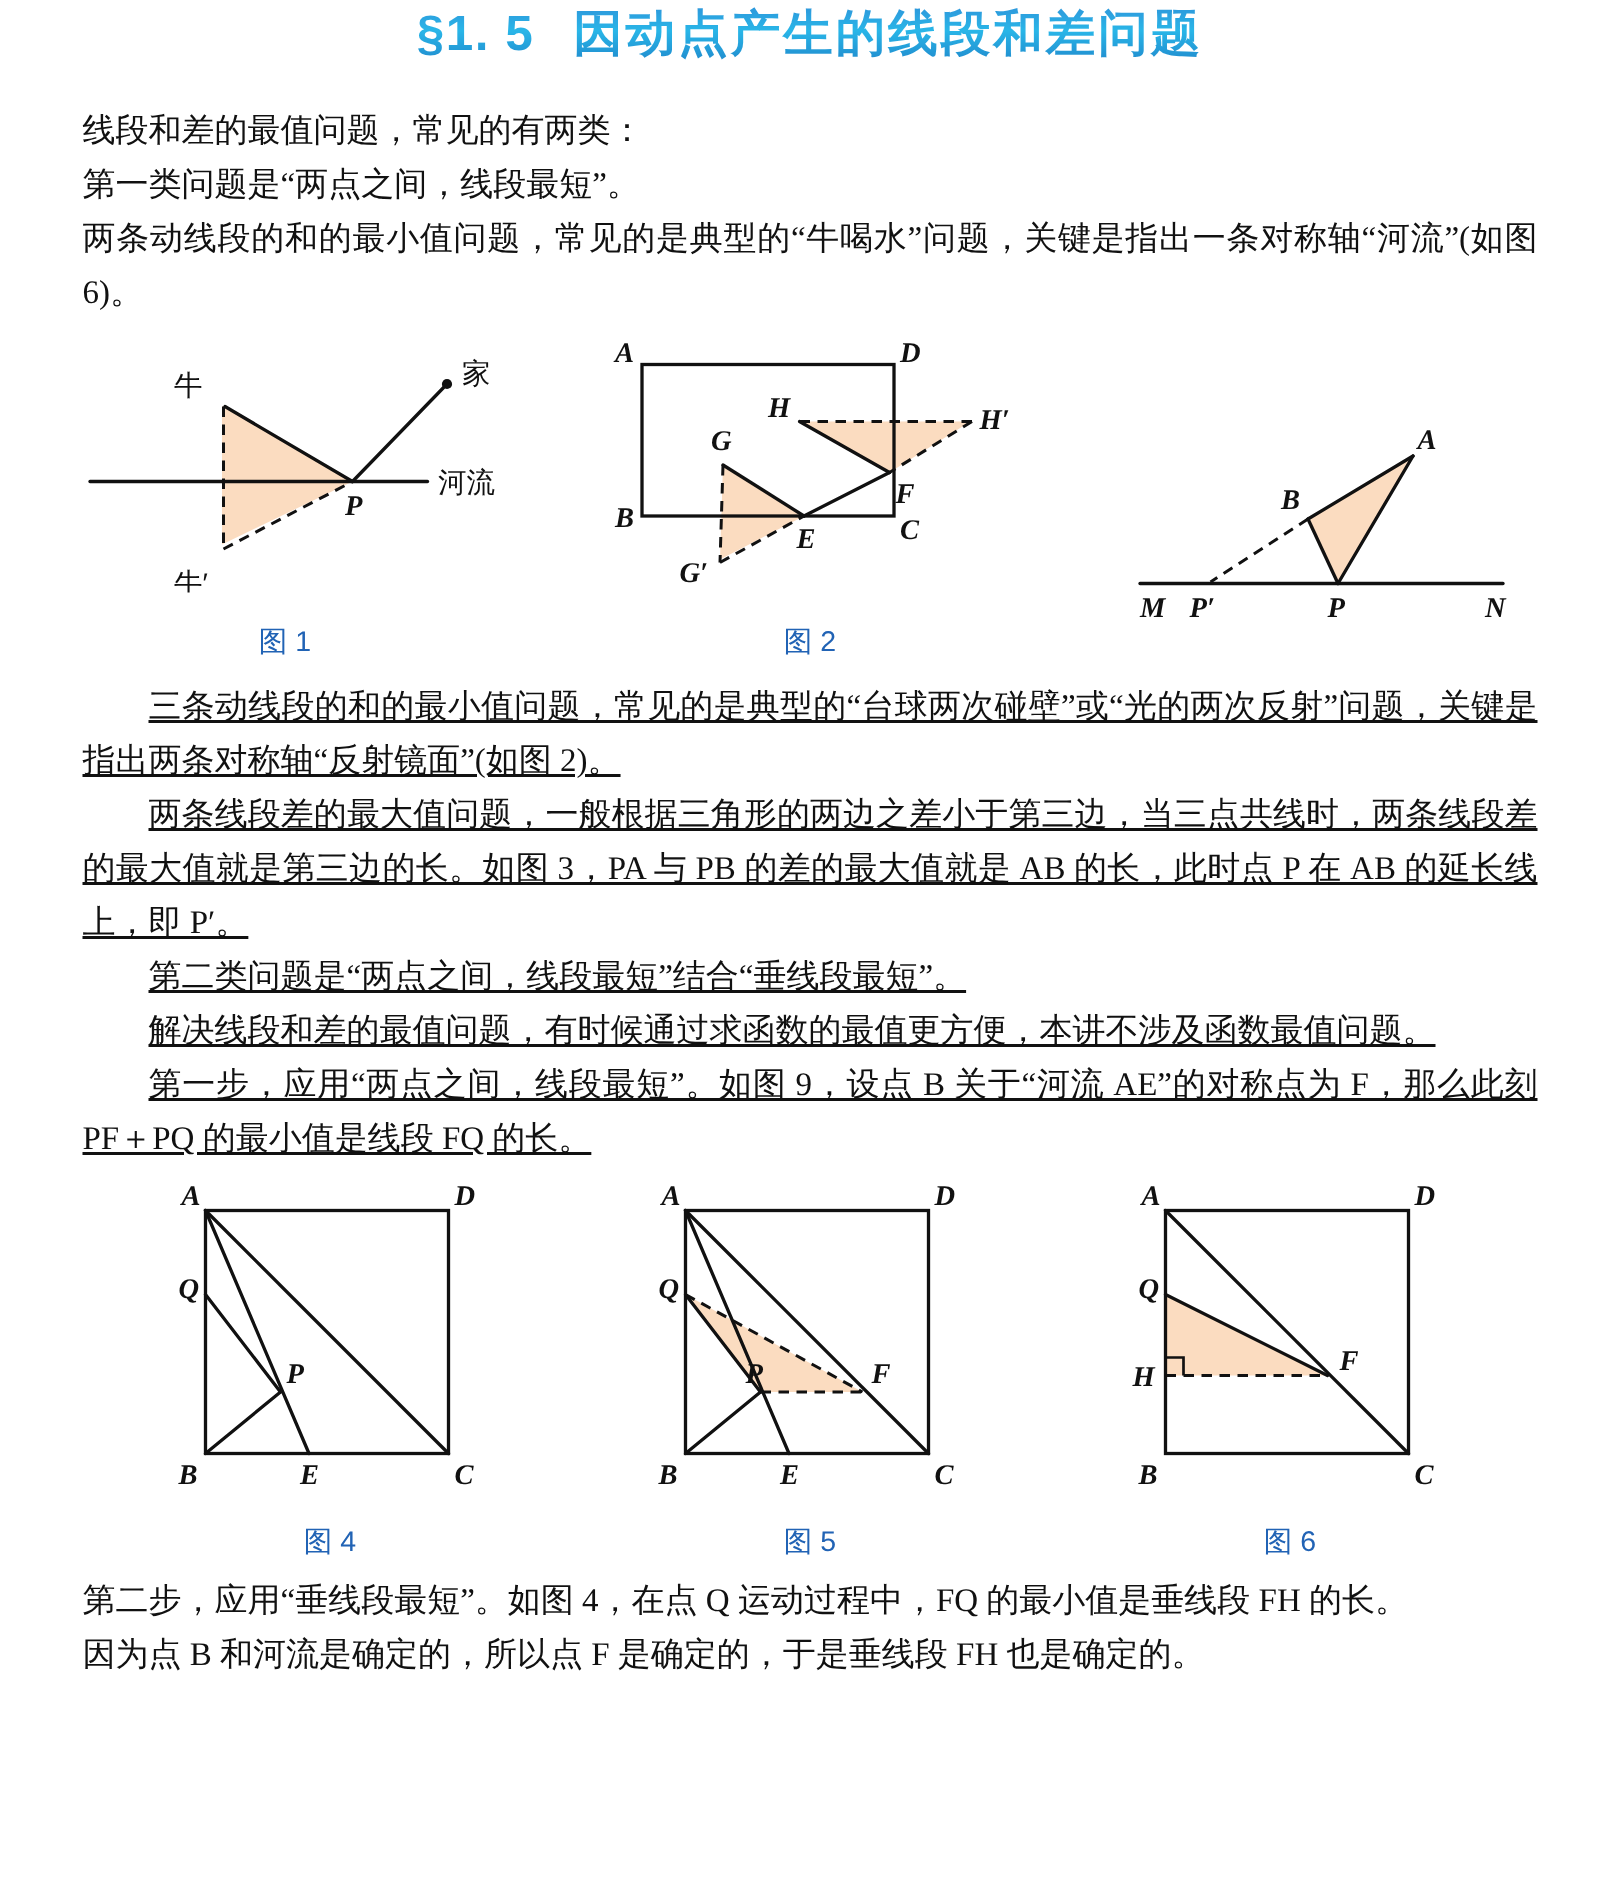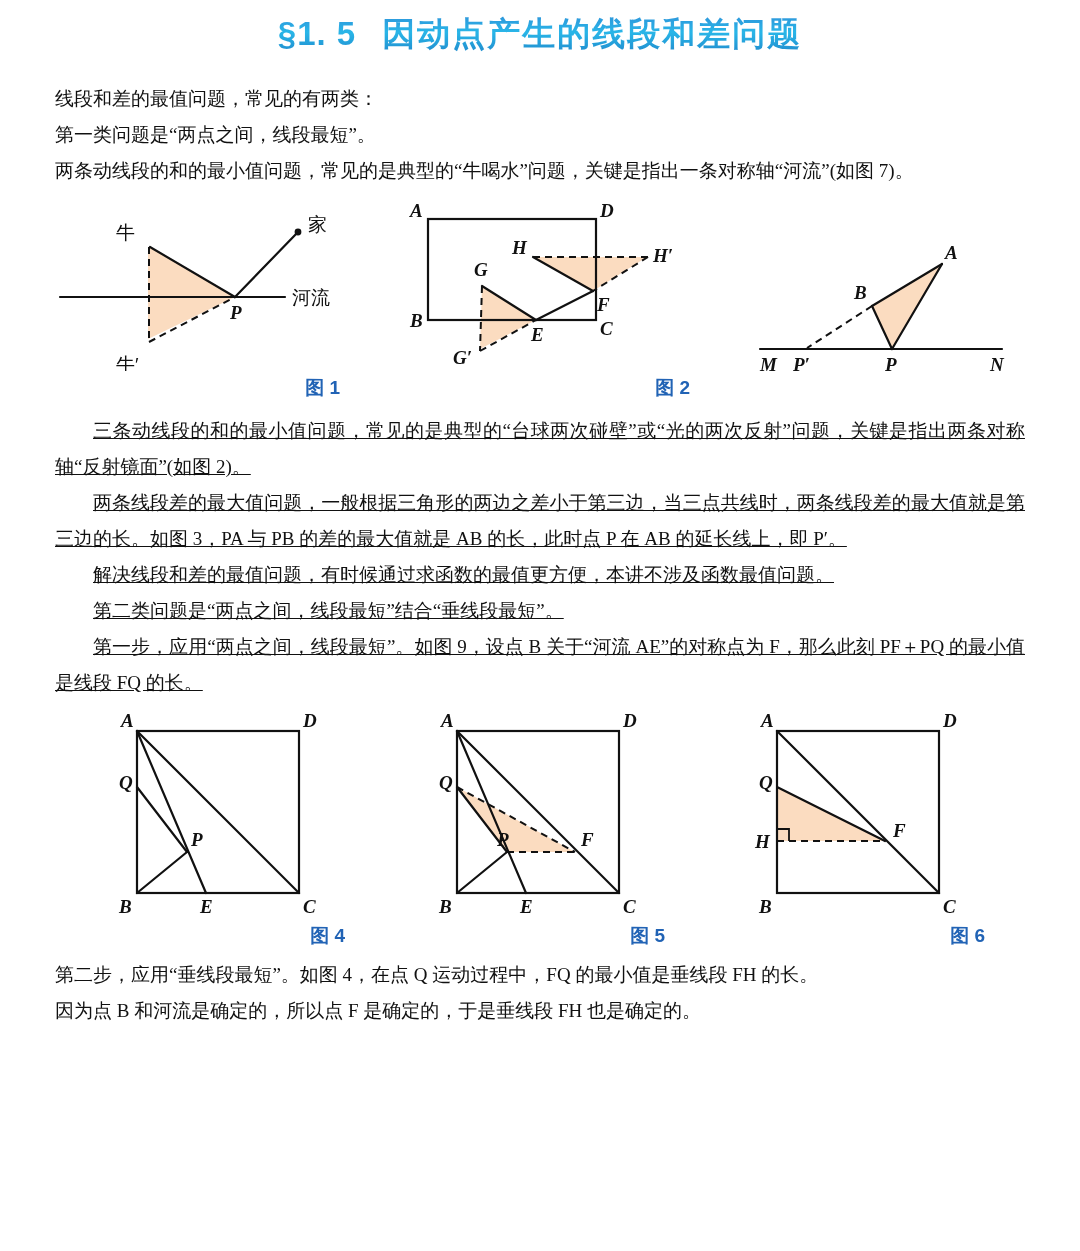--- a/index.html
+++ b/index.html
@@ -12,41 +12,41 @@
     height: 1251px;
     position: relative;
     font-family: "Liberation Serif", "DejaVu Serif", serif;
     color: #111;
     overflow: hidden;
   }
 
   
   .title-wrap {
     text-align: center;
-    padding-top: 12px;
+    padding-top: 0;
   }
   .title {
     display: inline-block;
     font-family: "Liberation Sans", sans-serif;
     font-weight: bold;
     font-size: 33px;
     letter-spacing: 2px;
     background-image: linear-gradient(180deg, #2f8fd8 0%, #29b6e8 45%, #1f84c9 100%);
     -webkit-background-clip: text;
     background-clip: text;
     color: #1f8fd0;
     -webkit-text-fill-color: transparent;
   }
   .title .sect { letter-spacing: 1px; }
   .title .gap { display: inline-block; width: 26px; }
 
   
   .body-text {
     margin: 0 55px;
-    font-size: 19px;
+    font-size: 22px;
     line-height: 36px;
   }
   .body-text p {
     margin: 0;
     padding: 0;
     text-align: justify;
     text-justify: inter-ideograph;
   }
   .indent { text-indent: 2em; }
 
@@ -55,26 +55,26 @@
   
   .figure-row {
     display: flex;
     justify-content: space-between;
     align-items: flex-end;
     margin: 0 40px;
   }
   .figure-row.row1 { margin-top: 10px; }
   .figure-cell { position: relative; }
   .fig-caption {
-    text-align: right;
+    text-align: center;
     color: #2163b5;
-    font-weight: bold;
+    font-weight: normal;
     font-size: 19px;
     font-family: "Liberation Sans", sans-serif;
-    margin-top: 4px;
+    margin-top: 20px;
   }
   svg { display: block; }
   .lbl {
     font-family: "Liberation Serif", serif;
     font-style: italic;
     font-weight: bold;
     font-size: 19px;
     fill: #111;
   }
   .lbl-cn {
@@ -95,21 +95,21 @@
 
 <div class="title-wrap">
   <div class="title">
     <span class="sect">§1. 5</span><span class="gap"></span><span>因动点产生的线段和差问题</span>
   </div>
 </div>
 
 <div class="body-text block-top">
   <p>线段和差的最值问题，常见的有两类：</p>
   <p>第一类问题是“两点之间，线段最短”。</p>
-  <p>两条动线段的和的最小值问题，常见的是典型的“牛喝水”问题，关键是指出一条对称轴“河流”(如图 7)。</p>
+  <p>两条动线段的和的最小值问题，常见的是典型的“牛喝水”问题，关键是指出一条对称轴“河流”(如图 6)。</p>
 </div>
 
 <div class="figure-row row1">
 
   <div class="figure-cell">
     <svg width="300" height="172" viewBox="0 0 300 172">
 
       <polygon class="fillpeach" points="110,48 195,98 108,140 108,48"></polygon>
 
       <line class="stroke" x1="20" y1="98" x2="245" y2="98"></line>
@@ -184,22 +184,22 @@
       <text class="lbl" x="250" y="142">N</text>
       <text class="lbl" x="145" y="142">P</text>
       <text class="lbl" x="53" y="142">P′</text>
     </svg>
   </div>
 </div>
 
 <div class="body-text" style="margin-top:12px;text-decoration:underline;">
   <p class="indent">三条动线段的和的最小值问题，常见的是典型的“台球两次碰壁”或“光的两次反射”问题，关键是指出两条对称轴“反射镜面”(如图 2)。</p>
   <p class="indent">两条线段差的最大值问题，一般根据三角形的两边之差小于第三边，当三点共线时，两条线段差的最大值就是第三边的长。如图 3，PA 与 PB 的差的最大值就是 AB 的长，此时点 P 在 AB 的延长线上，即 P′。</p>
+  <p class="indent">第二类问题是“两点之间，线段最短”结合“垂线段最短”。</p>
   <p class="indent">解决线段和差的最值问题，有时候通过求函数的最值更方便，本讲不涉及函数最值问题。</p>
-  <p class="indent">第二类问题是“两点之间，线段最短”结合“垂线段最短”。</p>
   <p class="indent">第一步，应用“两点之间，线段最短”。如图 9，设点 B 关于“河流 AE”的对称点为 F，那么此刻 PF＋PQ 的最小值是线段 FQ 的长。</p>
 </div>
 
 <div class="figure-row" style="margin:8px 95px 0 95px;">
 
   <div class="figure-cell">
     <svg width="250" height="210" viewBox="0 0 250 210">
 
       <rect class="stroke" x="42" y="22" width="162" height="162"></rect>
 

